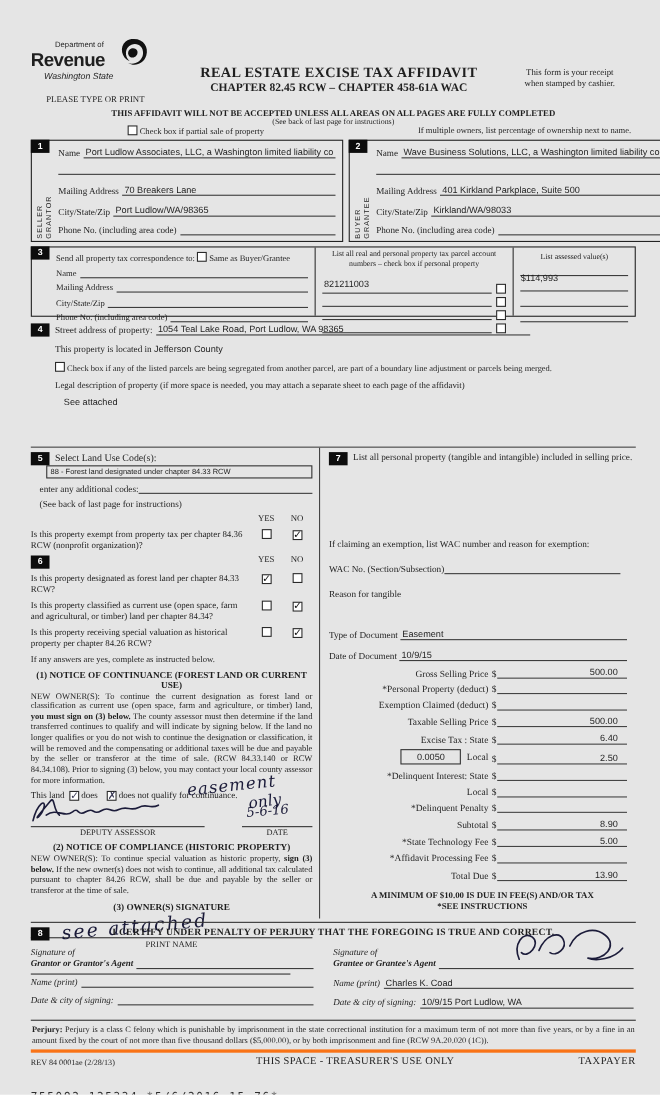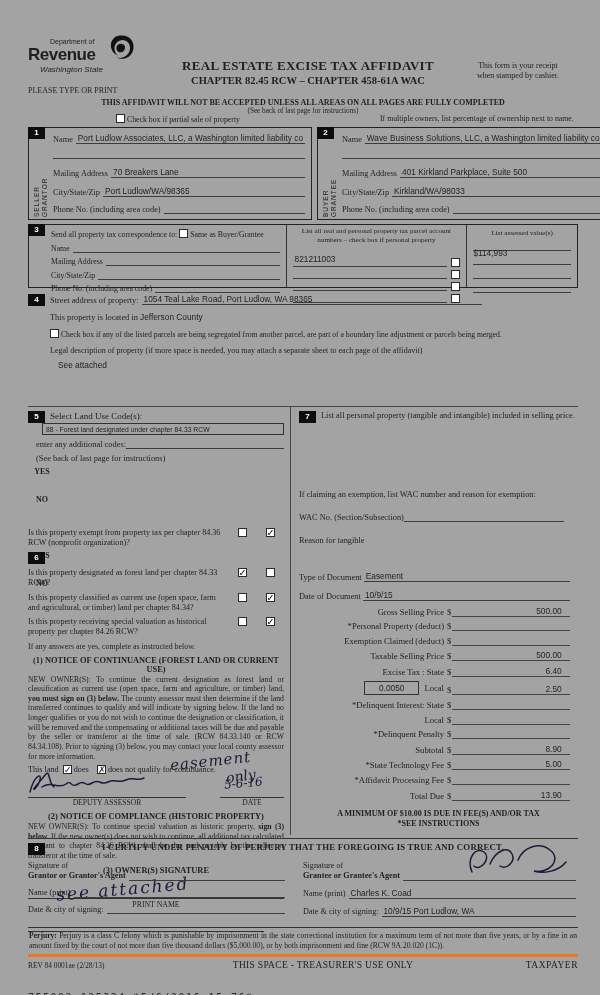--- a/index.html
+++ b/index.html
@@ -1,33 +1,33 @@
 <!DOCTYPE html>
 <html><head>
 <meta charset="utf-8">
 <style>
   * { margin:0; padding:0; box-sizing:border-box; }
   body { background:#ffffff; }
-  .page { position:relative; width:600px; height:995px; background:#a3a3a3; color:#1f1f1f;
+  .page { position:relative; width:600px; height:995px; background:#e5e5e5; color:#1f1f1f;
           font-family:"Liberation Serif", serif; overflow:hidden; }
   .inner { position:absolute; left:28px; top:38px; width:550px; }
 
   
   .hdr { position:relative; height:76px; }
   .logo { position:absolute; left:0; top:0; width:130px; }
   .logo-top { display:flex; align-items:flex-start; }
   .logo-dept { font:7px "Liberation Sans", sans-serif; margin-left:22px; }
   .logo-swirl { position:absolute; left:78px; top:-4px; }
   .logo-rev { font:bold 17px "Liberation Sans", sans-serif; letter-spacing:-0.5px; }
   .logo-ws { font:italic 8px "Liberation Sans", sans-serif; margin-left:12px; }
   .hdr-title { position:absolute; left:120px; top:20px; width:320px; text-align:center; }
   .t1 { font-weight:bold; font-size:13px; letter-spacing:0.3px; }
   .t2 { font-weight:bold; font-size:10.5px; margin-top:1px; }
   .receipt { position:absolute; right:0; top:23px; width:120px; font-size:8px; text-align:center; line-height:1.3; }
-  .typeprint { position:absolute; left:0; top:48px; font-size:8px;font-family:Liberation Serif, serif; }
+  .typeprint { position:absolute; left:14px; top:48px; font-size:8px;font-family:Liberation Serif, serif; }
   .warning { position:absolute; left:0; top:60px; width:100%; text-align:center; font-weight:bold; font-size:8px; }
   .seeback1 { position:absolute; left:0; top:69px; width:100%; text-align:center; font-size:7.2px; }
 
   .partialrow { position:relative; height:11px; font-size:7.8px; }
   .partial { position:absolute; left:88px; top:0; }
   .multown { position:absolute; left:352px; top:0; }
 
   
   .cb { display:inline-block; width:9px; height:9px; border:1px solid #2a2a2a; font-family:"DejaVu Sans", sans-serif;
         font-size:9.5px; line-height:7px; text-align:center; vertical-align:-1px; color:#111; background:#fff; }
@@ -81,21 +81,21 @@
 
   .sec5t { position:relative; padding-left:22px; font-size:9px; margin-top:2px; }
   .sec5t .sq { left:0; top:0; }
   .codebox { border:1px solid #333; margin:2px 0 0 14px; padding:1.5px 3px; font-size:6.8px; }
   .addcodes { display:flex; align-items:center; font-size:8.4px; margin-top:5px; margin-left:8px; }
   .seeback2 { font-size:8.4px; margin-top:5px; margin-left:8px; }
 
   .qrow { display:flex; margin-top:5px; font-size:8.1px; }
   .qtext { flex:1; padding-right:2px; line-height:1.2; }
   .qbox { width:28px; text-align:center; flex:0 0 28px; }
-  .ynhdr { font-weight:bold; font-size:8px; margin-top:4px;flex-direction:column; }
+  .ynhdr { font-weight:normal; font-size:8px; margin-top:4px; }
   .sec6hdr { position:relative; height:12px; margin-top:4px; }
   .sec6hdr .sq { left:0; top:1px; }
 
   .ifyes { font-size:7.9px; margin-top:5px; }
   .ntitle { text-align:center; font-weight:bold; font-size:8.4px; margin-top:5px; }
   .nbody { font-size:7.75px; line-height:1.24; text-align:justify; margin-top:1px;font-family:Liberation Serif, serif; }
   .landline { position:relative; font-size:8.2px; margin-top:4px; }
   .landline .cb { margin:0 2px; }
   .hw { font-family:"DejaVu Serif", serif; font-style:italic; color:#1a1a38; }
   .hw-easement { position:absolute; top:-13px; left:142px; font-size:15px; transform:rotate(-6deg); letter-spacing:1px; }
@@ -132,21 +132,21 @@
   .minnote { text-align:center; font-weight:bold; font-size:8px; margin-top:8px; line-height:1.35; }
 
   
   .sec8 { border-top:1.2px solid #333; margin-top:3px; position:relative; padding:3px 0 6px 0; }
   .sec8 .sq { left:0; top:4px; }
   .certify { text-align:center; font-weight:bold; font-size:8.8px; letter-spacing:0.2px; }
   .sigcols { display:flex; margin-top:2px; }
   .sigcol { width:50%; padding-right:18px; }
   .sigcol.right { padding-right:2px; }
   .sigrow { display:flex; align-items:flex-end; font-size:8.2px; margin-top:7px; }
-  .sig2line { line-height:1.2; padding-right:3px; }
+  .sig2line { line-height:1.2; padding-right:3px;font-style:italic; }
   .sig2line .b2 { font-weight:bold; }
   .sigline { position:relative; }
   .gsig svg { position:absolute; right:4px; top:-34px; }
 
   .perjury { border-top:1px solid #333; border-bottom:3px solid #f97316; margin-top:4px; padding:3px 1px 4px 1px;
              font-size:7.6px; line-height:1.3; text-align:justify; }
   .perjury .plead { font-weight:bold; }
 
   .footrow { display:flex; align-items:center; margin-top:3px; }
   .rev { font-size:7.4px; flex:0 0 150px; }

